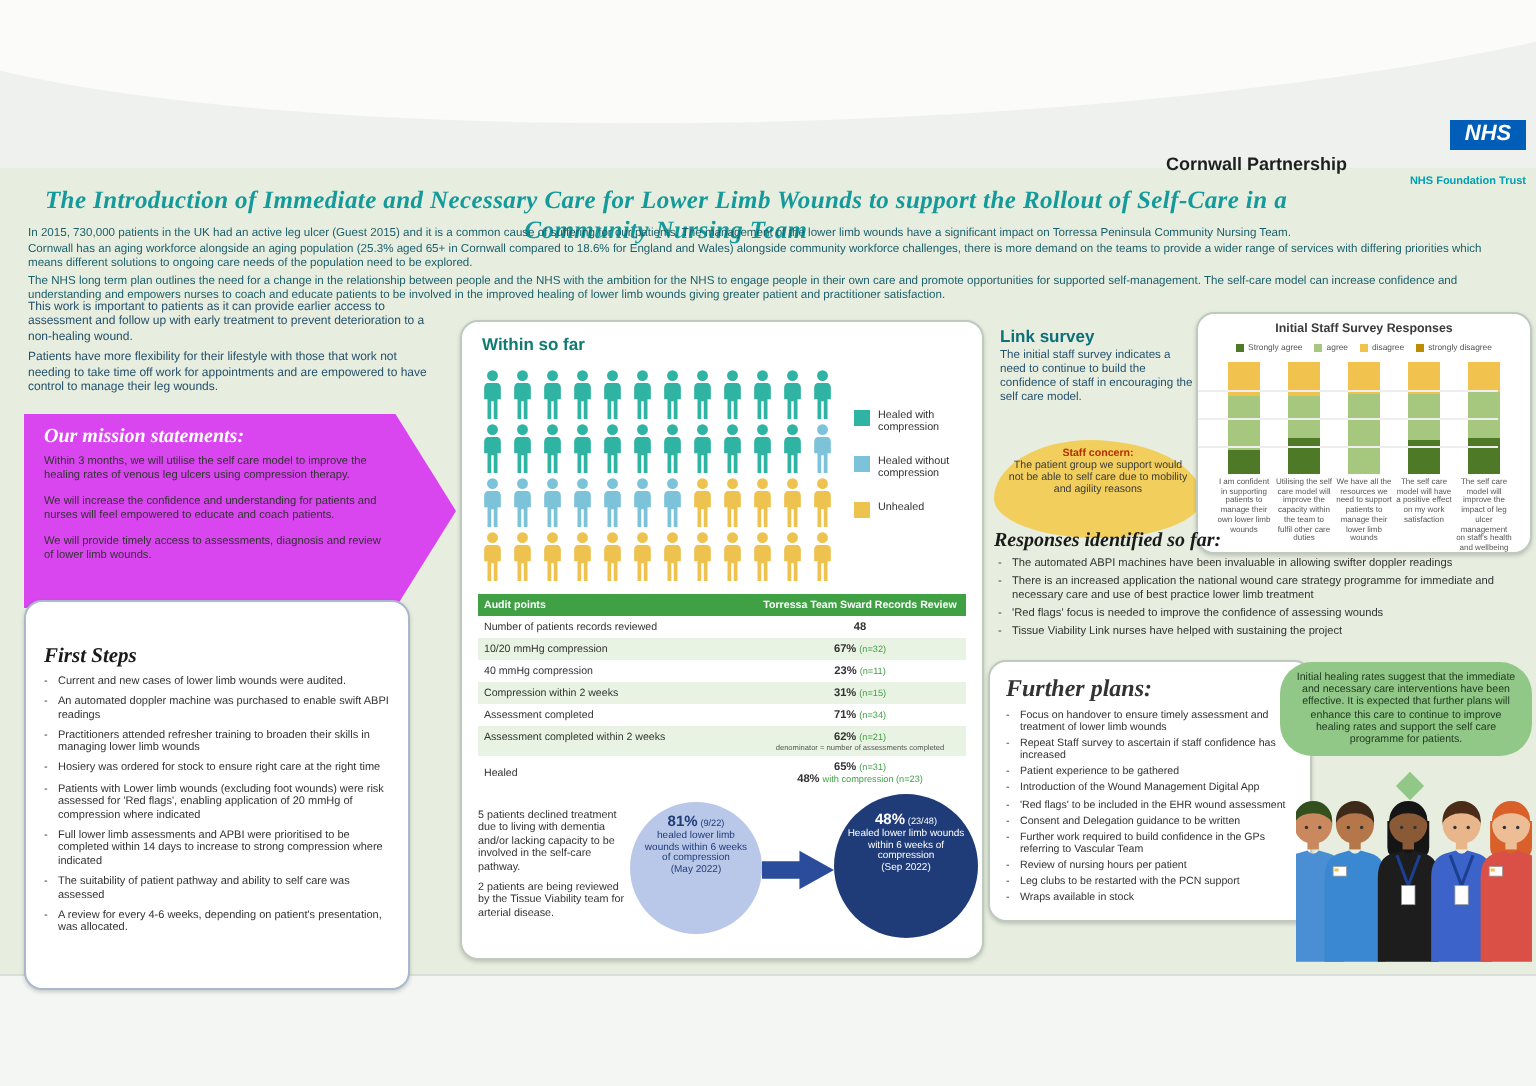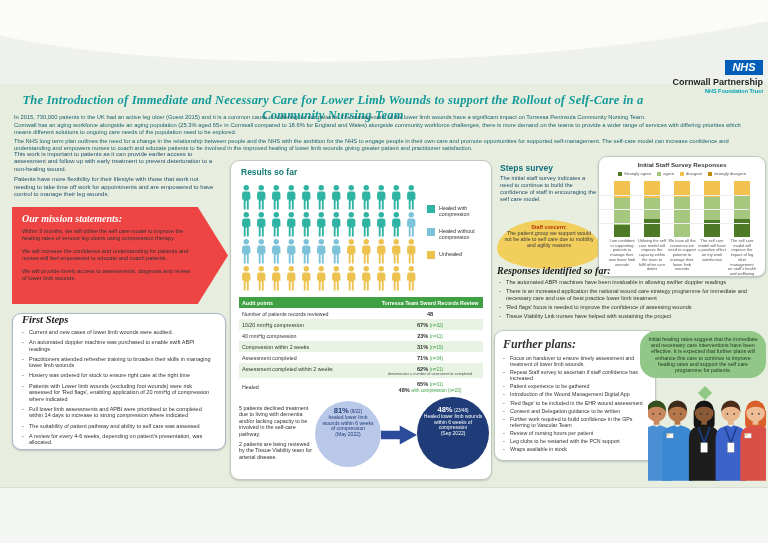--- a/index.html
+++ b/index.html
@@ -6,32 +6,32 @@
   .poster{position:relative;width:768px;height:543px;overflow:hidden;background:#e7eedf;
           font-family:"Liberation Sans",sans-serif;color:#333;}
   .abs{position:absolute;}
   .band-top{left:0;top:0;width:768px;height:84px;background:#eff1ee;overflow:hidden;}
   .swoosh{left:-80px;top:-110px;width:980px;height:170px;background:#fbfcfa;border-radius:50%;transform:rotate(-2deg);}
   .band-bottom{left:0;top:487px;width:768px;height:56px;background:#f3f6f2;border-top:1px solid #d9dfd8;}
   .serifh{font-family:Liberation Serif, serif;font-style:italic;font-weight:bold;}
   .page-title{left:8px;top:93px;width:650px;text-align:center;font-size:12.5px;color:#149a9a;letter-spacing:.2px;}
   .nhs-box{right:5px;top:60px;width:38px;height:15px;background:#005eb8;color:#fff;text-align:center;
            font-style:italic;font-weight:bold;font-size:11px;line-height:15px;}
-  .org-name{right:5px;top:77px;width:180px;text-align:right;font-weight:bold;font-size:9px;color:#1f1f1f;}
+  .org-name{right:5px;top:77px;width:180px;font-weight:bold;font-size:9px;color:#1f1f1f;}
   .org-sub{right:5px;top:88px;width:180px;text-align:right;font-weight:bold;font-size:5.5px;color:#00a0b4;}
   .intro{left:14px;top:114px;width:742px;font-size:5.8px;line-height:7.2px;color:#1b5e6b;}
   .intro p{margin:0 0 1px 0;}
   .importance{left:14px;top:151px;width:206px;font-size:6px;line-height:7.4px;color:#24506b;}
   .importance p{margin:0 0 3px 0;}
-  .mission{left:12px;top:207px;width:216px;height:97px;background:#ef4444;color:#fff;
+  .mission{left:12px;top:207px;width:216px;height:97px;background:#d946ef;color:#fff;
            clip-path:polygon(0 0,86% 0,100% 50%,86% 100%,0 100%);padding:6px 34px 18px 10px;box-sizing:border-box;}
   .mission-title{font-size:10px;margin-bottom:4px;}
   .mission .bli{font-size:5.6px;line-height:7px;margin-bottom:6px;}
   .panel{background:#fff;border:1px solid #bfcabf;border-radius:9px;box-shadow:0 1px 2px rgba(0,0,0,.18);}
-  .first-steps{left:12px;top:313px;width:214px;box-sizing:border-box;padding:0 9px;border-color:#a9b8cc;}
+  .first-steps{left:12px;top:300px;width:193px;box-sizing:border-box;padding:22px 9px;border-color:#a9b8cc;}
   .fs-title{font-size:10.5px;color:#1a1a1a;margin-bottom:4px;}
   .bli{display:flex;font-size:5.5px;line-height:6.6px;margin-bottom:3.5px;color:#333;}
   .bm{flex:0 0 7px;}
   .results-box{left:230px;top:160px;width:260px;height:318px;}
   .results-title{left:10px;top:6px;font-size:8.5px;font-weight:bold;color:#117a72;}
   .picto{left:10px;top:24px;display:grid;grid-template-columns:repeat(12,15px);grid-auto-rows:27px;}
   .picto svg{width:10.5px;height:25px;}
   .rlegend{left:196px;top:44px;width:60px;}
   .rlegend .le{display:flex;align-items:flex-start;margin-bottom:11px;}
   .sw{width:8px;height:8px;flex:0 0 8px;margin-right:4px;}
@@ -153,21 +153,21 @@
           <span>The suitability of patient pathway and ability to self care was assessed</span>
         </div>
         <div class="bli">
           <span class="bm">-</span>
           <span>A review for every 4-6 weeks, depending on patient's presentation, was allocated.</span>
         </div>
       </div>
   </div>
 
   <div class="abs panel results-box">
-    <div class="abs results-title">Results so far</div>
+    <div class="abs results-title">Within so far</div>
     <div class="abs picto" id="picto">
         <span><svg viewBox="0 0 10 24">
             <g fill="#2fb3a2">
               <circle cx="5" cy="2.7" r="2.6"></circle>
               <path d="M2.5,6.2 L7.5,6.2 Q9,6.7 9,8.6 L9,14 L7.4,14 L7.4,23.5 L5.6,23.5 L5.6,15 L4.4,15 L4.4,23.5 L2.6,23.5 L2.6,14 L1,14 L1,8.6 Q1,6.7 2.5,6.2 Z"></path>
             </g>
           </svg></span>
         <span><svg viewBox="0 0 10 24">
             <g fill="#2fb3a2">
               <circle cx="5" cy="2.7" r="2.6"></circle>
@@ -512,21 +512,21 @@
     </div>
     <div class="abs carrow"></div>
     <div class="abs circ c2">
       <span class="cpct">48%</span>
       <span class="cfrac">(23/48)</span>
       <div>Healed lower limb wounds within 6 weeks of compression</div>
       <div>(Sep 2022)</div>
     </div>
   </div>
 
-  <div class="abs ss-title">Steps survey</div>
+  <div class="abs ss-title">Link survey</div>
   <div class="abs ss-text">The initial staff survey indicates a need to continue to build the confidence of staff in encouraging the self care model.</div>
   <div class="abs ybubble">
     <b>Staff concern:</b>
     <div>The patient group we support would not be able to self care due to mobility and agility reasons</div>
   </div>
 
   <div class="abs panel chart-box">
     <div class="abs ch-title">Initial Staff Survey Responses</div>
     <div class="abs ch-legend" id="chlegend">
         <span class="le">

